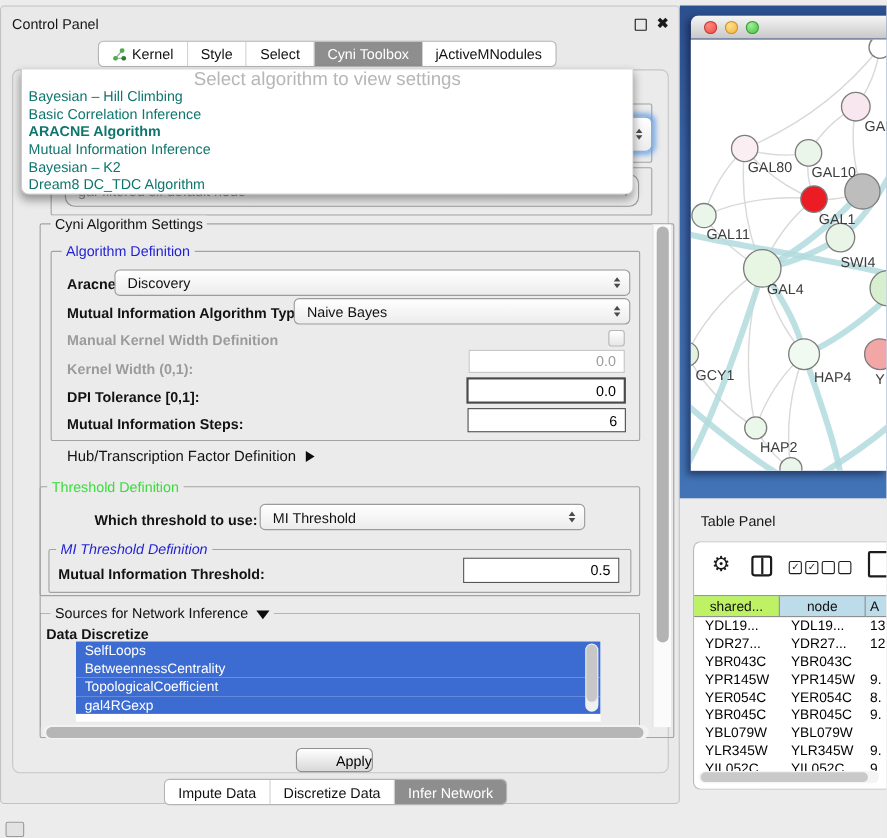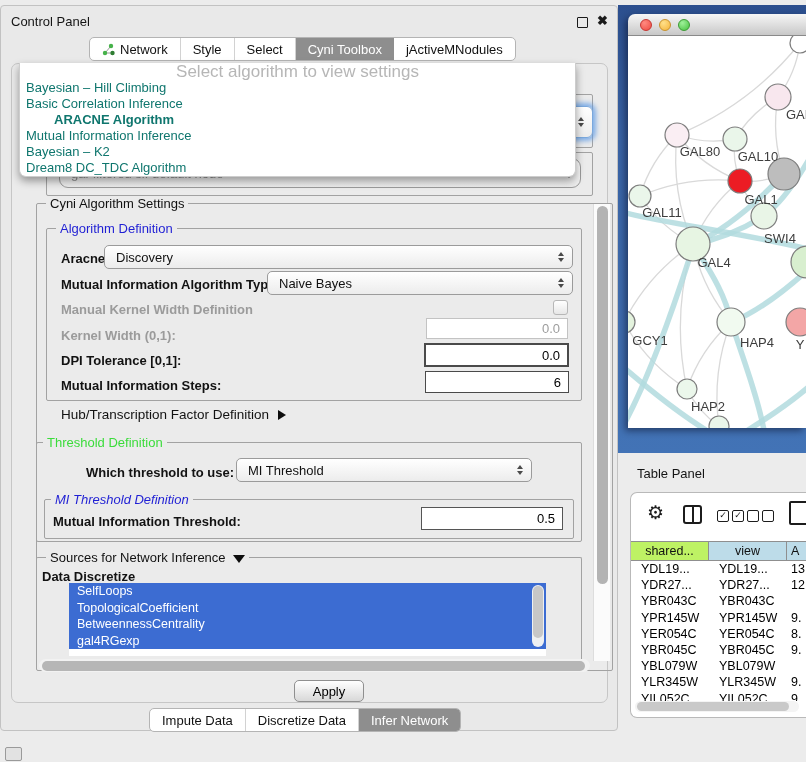--- a/index.html
+++ b/index.html
@@ -35,36 +35,36 @@
   .spin .up{border-bottom:4px solid #4a4a4a;}
   .spin .dn{border-top:4px solid #4a4a4a;}
   .focusring{box-shadow:0 0 5px 2.5px rgba(92,154,230,.75);border-color:#7aa8dd;}
   
   .field{position:absolute;background:#fff;box-sizing:border-box;font-size:13px;display:flex;align-items:center;justify-content:flex-end;padding:0 7px;}
   .checkbox{position:absolute;width:15px;height:15px;background:linear-gradient(#ffffff,#e7e7e7);border:1px solid #b7b7b7;border-radius:3px;box-sizing:border-box;}
   
   .ddown{position:absolute;left:18px;top:57px;width:557px;height:114px;background:#fff;border:1px solid #cdcdcd;border-top:none;border-radius:0 0 7px 7px;box-shadow:0 4px 9px rgba(0,0,0,.38);box-sizing:border-box;z-index:20;}
   .dd-ph{height:16px;line-height:16px;text-align:center;color:#b6b6b6;font-size:17px;margin-top:1px;}
   .dd-item{height:16.1px;line-height:16.1px;padding-left:6px;font-size:13px;color:#0f766e;}
-  .dd-item.sel{font-weight:bold;margin-left:28px;}
+  .dd-item.sel{font-weight:bold;}
   
   .tri-r{display:inline-block;width:0;height:0;border-top:5.5px solid transparent;border-bottom:5.5px solid transparent;border-left:8px solid #0d0d0d;margin-left:9px;vertical-align:-1px;}
   .tri-d{display:inline-block;width:0;height:0;border-left:6px solid transparent;border-right:6px solid transparent;border-top:8px solid #0d0d0d;margin-left:7px;vertical-align:-1px;}
   
   .attrlist{position:absolute;left:68px;top:577px;width:477px;height:73px;background:#fff;overflow:hidden;}
   .attr{height:16.5px;line-height:16.5px;background:#3c6cd2;color:#fff;font-size:12.5px;padding-left:8px;}
   .attr-sb{position:absolute;left:531px;top:579px;width:12px;height:62px;background:#eef0f2;border-radius:6px;}
   .attr-sb i{position:absolute;left:1px;top:1px;width:10px;height:52px;background:#c7c7c7;border-radius:5px;}
   
   .vscroll{position:absolute;left:592px;top:198px;width:17px;height:457px;background:#fbfbfb;border-left:1px solid #ddd;box-sizing:border-box;}
   .vscroll i{position:absolute;left:3px;top:2px;width:11px;height:378px;background:#b3b3b3;border-radius:6px;}
   .hscroll{position:absolute;left:38px;top:653px;width:551px;height:13px;background:#f2f2f2;border-radius:7px;}
   .hscroll i{position:absolute;left:3px;top:1.5px;width:543px;height:10px;background:#b6b6b6;border-radius:5px;}
   
-  .applybtn{position:absolute;left:268px;top:674px;width:70px;height:22px;background:linear-gradient(#ffffff,#d8d8d8);border:1px solid #8f8f8f;border-radius:5px;box-sizing:border-box;font-size:13px;display:flex;align-items:center;justify-content:center;margin-left:25px;}
+  .applybtn{position:absolute;left:268px;top:674px;width:70px;height:22px;background:linear-gradient(#ffffff,#d8d8d8);border:1px solid #8f8f8f;border-radius:5px;box-sizing:border-box;font-size:13px;display:flex;align-items:center;justify-content:flex-end;}
   .mini-sq{position:absolute;left:5px;top:747px;width:15px;height:12px;background:#e2e2e2;border:1px solid #9a9a9a;border-radius:2px;}
   
   .desktop{position:absolute;left:618px;top:5px;width:188px;height:448px;background:linear-gradient(180deg,#2c4f8e 0%,#3a64a6 30%,#4273b6 100%);}
   .netwin{position:absolute;left:628px;top:14px;width:178px;height:414px;border-radius:7px 0 0 0;box-shadow:-3px 3px 7px rgba(0,0,20,.45);}
   .nettitle{position:absolute;left:0;top:0;width:100%;height:22px;background:linear-gradient(#f6f6f6,#c8c8c8);border-bottom:1px solid #8a8a8a;border-radius:7px 0 0 0;box-sizing:border-box;}
   .light{position:absolute;top:5px;width:12px;height:12px;border-radius:50%;box-sizing:border-box;}
   .light.red{left:12px;background:radial-gradient(circle at 35% 30%,#ff8a80,#ee4b42);border:1px solid #c53632;}
   .light.yellow{left:31px;background:radial-gradient(circle at 35% 30%,#ffe08a,#f5b43a);border:1px solid #c8922c;}
   .light.green{left:50px;background:radial-gradient(circle at 35% 30%,#9ff09a,#46c23e);border:1px solid #3a9a33;}
   .netcanvas{position:absolute;left:0;top:22px;width:178px;height:392px;background:#ffffff;overflow:hidden;}
@@ -105,21 +105,21 @@
 
     <div class="tabbar top">
       <div class="tab">
         <svg class="net-ico" viewBox="0 0 13 13">
           <line x1="3" y1="10" x2="9" y2="3" stroke="#9a9a9a" stroke-width="1"></line>
           <line x1="3" y1="10" x2="10" y2="10" stroke="#9a9a9a" stroke-width="1"></line>
           <circle cx="3" cy="10" r="2.2" fill="#46b24a"></circle>
           <circle cx="9" cy="3" r="2.2" fill="#46b24a"></circle>
           <circle cx="10.5" cy="10" r="2.2" fill="#2e7d32"></circle>
         </svg>
-        <span>Network</span>
+        <span>Kernel</span>
       </div>
       <div class="tab">
           <span>Style</span>
         </div>
       <div class="tab">
           <span>Select</span>
         </div>
       <div class="tab sel">
           <span>Cyni Toolbox</span>
         </div>
@@ -223,22 +223,22 @@
     </div>
 
     <div class="group" style="left:35px;top:551px;width:546px;height:104px;border-bottom:none;border-radius:2px 2px 0 0;"></div>
     <span class="glabel" style="left:45px;top:544px;">
       <span>Sources for Network Inference</span><span class="tri-d"></span>
     </span>
     <span class="lbl" style="left:41px;top:563px;">Data Discretize</span>
 
     <div class="attrlist">
       <div class="attr">SelfLoops</div>
+      <div class="attr">BetweennessCentrality</div>
       <div class="attr">TopologicalCoefficient</div>
-      <div class="attr">BetweennessCentrality</div>
       <div class="attr">gal4RGexp</div>
     </div>
     <div class="attr-sb">
         <i></i>
       </div>
 
     <div class="vscroll">
         <i></i>
       </div>
     <div class="hscroll">
@@ -347,21 +347,21 @@
         <b>✓</b>
       </span>
     <span class="ticon cbpair u">
         <b></b>
         <b></b>
       </span>
     <span class="ticon docico"></span>
 
     <div class="thead">
       <div class="th c1" style="background:#bef264;">shared...</div>
-      <div class="th c2">view</div>
+      <div class="th c2">node</div>
       <div class="th c3">A</div>
     </div>
     <div class="trows" id="trows">
         <div class="trow">
           <div class="td c1">YDL19...</div>
           <div class="td c2">YDL19...</div>
           <div class="td c3">13</div>
         </div>
         <div class="trow">
           <div class="td c1">YDR27...</div>

